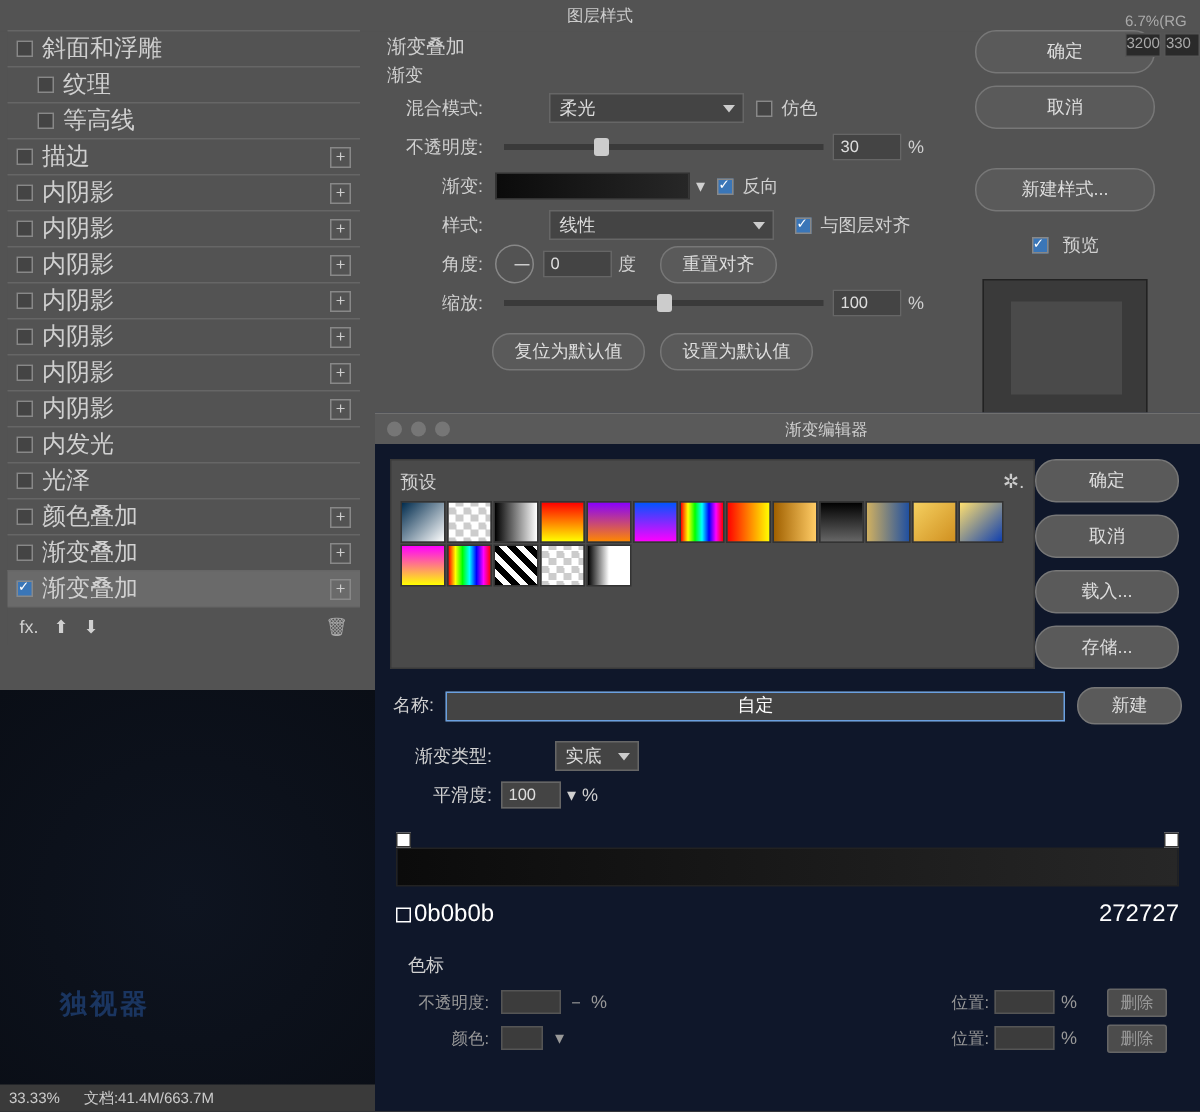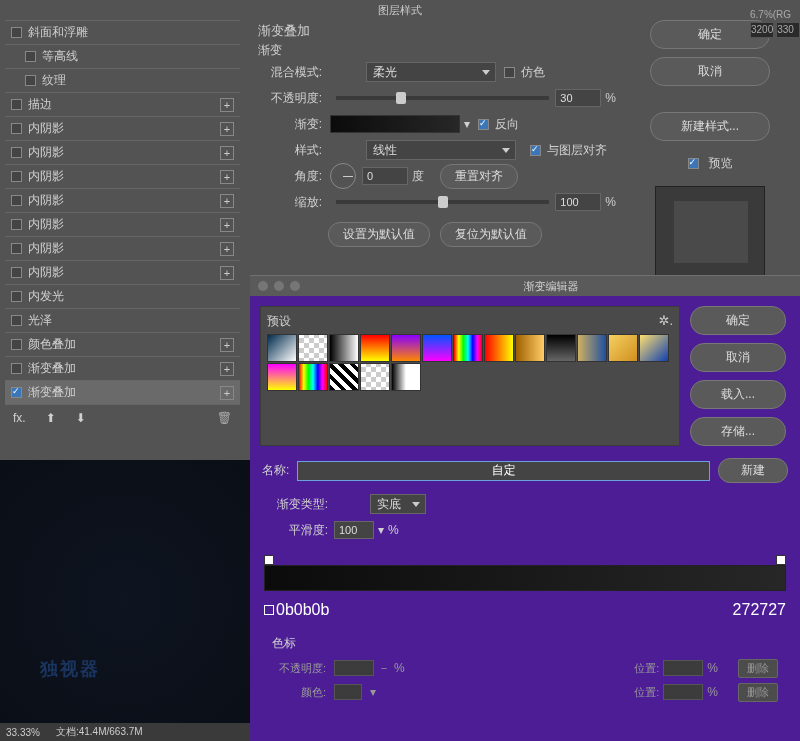--- a/index.html
+++ b/index.html
@@ -5,24 +5,24 @@
 * { margin: 0; padding: 0; box-sizing: border-box; font-family: "PingFang SC", "Microsoft YaHei", sans-serif; }
 body { background: #2b2b2b; color: #d0d0d0; width: 800px; height: 741px; overflow: hidden; position: relative; font-size: 12px; }
 .main-dialog { position: absolute; left: 0; top: 0; width: 800px; height: 460px; background: #535353; }
 .dlg-title { text-align: center; padding: 3px 0; color: #ccc; font-size: 11px; background: #535353; }
 .styles-list { position: absolute; left: 5px; top: 20px; width: 235px; background: #535353; }
 .style-row { display: flex; align-items: center; height: 24px; border-top: 1px solid #666; padding: 0 6px; position: relative; }
 .style-row.selected { background: #6a6a6a; }
 .chk { width: 11px; height: 11px; border: 1px solid #888; margin-right: 6px; display: inline-block; background: #444; }
 .chk.on { background: #3a76b8; position: relative; }
 .chk.on:after { content: "✓"; color: #fff; font-size: 9px; position: absolute; left: 0; top: -2px; }
-.style-label { flex: 1; font-size: 12px; }
+.style-label { flex: 1; font-size: 16px; }
 .plus-box { width: 14px; height: 14px; border: 1px solid #888; display: flex; align-items: center; justify-content: center; font-size: 11px; color: #ccc; }
 .indent { padding-left: 20px; }
-.fx-bar { display: flex; align-items: center; gap: 20px; height: 26px; border-top: 1px solid #666; padding: 0 8px; }
+.fx-bar { display: flex; align-items: center; gap: 10px; height: 26px; border-top: 1px solid #666; padding: 0 8px; }
 .fx-bar .spacer { flex: 1; }
 .trash { color: #aaa; }
 .settings-panel { position: absolute; left: 250px; top: 20px; width: 370px; }
 .panel-title { font-size: 13px; padding: 2px 8px; }
 .sub-title { font-size: 12px; padding: 2 12px; margin-left: 8px; }
 .form-row { display: flex; align-items: center; height: 26px; padding: 0 4px; }
 .form-label { width: 76px; text-align: right; padding-right: 8px; font-size: 12px; }
 .select { background: #444; border: 1px solid #666; height: 20px; display: flex; align-items: center; padding: 0 18px 0 6px; position: relative; color: #ddd; font-size: 12px; margin-left: 36px; }
 .select:after { content: ""; position: absolute; right: 5px; top: 7px; border-left: 4px solid transparent; border-right: 4px solid transparent; border-top: 5px solid #ccc; }
 .slider { flex: 1; height: 4px; background: #3a3a3a; position: relative; margin: 0 6px; }
@@ -38,26 +38,26 @@
 .right-col { position: absolute; right: 20px; top: 20px; width: 140px; display: flex; flex-direction: column; gap: 8px; align-items: center; }
 .preview-box { width: 110px; height: 90px; background: #3a3a3a; border: 1px solid #222; margin-top: 6px; position: relative; }
 .preview-inner { position: absolute; left: 18px; top: 14px; width: 74px; height: 62px; background: #4a4a4a; }
 .right-strip { position: absolute; right: 0; top: 8px; width: 50px; color: #aaa; font-size: 10px; line-height: 14px; text-align: left; }
 .right-strip .box { width: 30px; height: 16px; background: #2a2a2a; border: 1px solid #555; margin-bottom: 3px; }
 
 .canvas-area { position: absolute; left: 0; top: 460px; width: 250px; height: 281px; background: radial-gradient(circle, #0e1420 0%, #0a0e16 100%); }
 .canvas-text { position: absolute; left: 40px; bottom: 60px; color: #1a3560; font-size: 18px; font-weight: bold; letter-spacing: 2px; filter: blur(0.5px); }
 .status-bar { position: absolute; left: 0; bottom: 0; width: 250px; height: 18px; background: #3a3a3a; display: flex; align-items: center; font-size: 10px; color: #ccc; padding: 0 6px; gap: 16px; }
 
-.grad-editor { position: absolute; left: 250px; top: 275px; width: 550px; height: 466px; background: #4c1d95; border-top: 1px solid #707070; }
+.grad-editor { position: absolute; left: 250px; top: 275px; width: 550px; height: 466px; background: #0f172a; border-top: 1px solid #707070; }
 .ge-titlebar { height: 20px; display: flex; align-items: center; padding: 0 8px; background: #5a5a5a; }
 .win-dots { display: flex; gap: 6px; margin-right: 10px; }
 .win-dot { width: 10px; height: 10px; border-radius: 50%; background: #767676; }
 .ge-title { flex: 1; text-align: center; font-size: 11px; }
-.ge-body { padding: 10px; display: flex; gap: 10px; }
+.ge-body { padding: 10px; display: flex; }
 .preset-panel { flex: 1; border: 1px solid #3a3a3a; background: #4a4a4a; padding: 6px; }
 .preset-header { display: flex; justify-content: space-between; font-size: 12px; margin-bottom: 4px; }
 .gear { color: #ccc; font-size: 13px; }
 .swatch-grid { display: flex; flex-wrap: wrap; gap: 1px; }
 .sw { width: 30px; height: 28px; border: 1px solid #333; }
 .ge-right { width: 100px; display: flex; flex-direction: column; gap: 8px; }
 .name-row { display: flex; align-items: center; gap: 8px; padding: 2px 12px; }
 .name-input { flex: 1; height: 20px; background: #444; border: 1px solid #6aa0e0; color: #fff; padding: 0 4px; font-size: 12px; text-align: center; }
 .ge-form { padding: 6px 14px; }
 .grad-bar-area { padding: 6px 14px; position: relative; }
@@ -80,25 +80,25 @@
 <div class="main-dialog">
   <div class="dlg-title">图层样式</div>
 
   <div class="styles-list" id="styles-list">
       <div class="style-row">
         <span class="chk"></span>
     <span class="style-label">斜面和浮雕</span>
     </div>
       <div class="style-row indent">
         <span class="chk"></span>
+    <span class="style-label">纹理</span>
+    </div>
+      <div class="style-row indent">
+        <span class="chk"></span>
     <span class="style-label">等高线</span>
-    </div>
-      <div class="style-row indent">
-        <span class="chk"></span>
-    <span class="style-label">纹理</span>
     </div>
       <div class="style-row">
         <span class="chk"></span>
     <span class="style-label">描边</span>
     <span class="plus-box">+</span>
       </div>
       <div class="style-row">
         <span class="chk"></span>
     <span class="style-label">内阴影</span>
     <span class="plus-box">+</span>
@@ -219,22 +219,22 @@
     <div class="form-row">
       <div class="form-label">缩放:</div>
       <div class="slider">
           <div class="thumb" style="left:48%"></div>
         </div>
       <input class="num-input" value="100" style="">
       <span class="pct">%</span>
     </div>
 
     <div class="form-row" style="justify-content:center; gap:10px; margin-top:6px;">
+      <div class="btn">复位为默认值</div>
       <div class="btn">设置为默认值</div>
-      <div class="btn">复位为默认值</div>
     </div>
   </div>
 
   <div class="right-col">
     <div class="btn btn-lg">确定</div>
     <div class="btn btn-lg">取消</div>
     <div style="height:10px"></div>
     <div class="btn btn-lg">新建样式...</div>
     <div style="display:flex;align-items:center;gap:4px;margin-top:6px;">
       <span class="chk on"></span>

